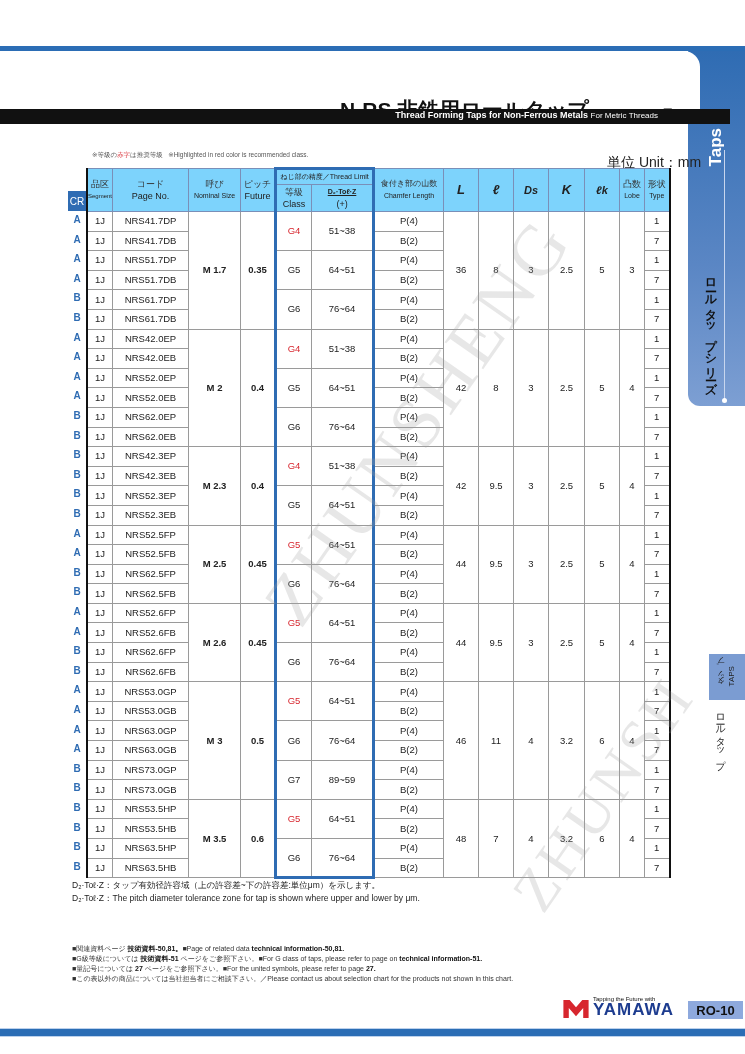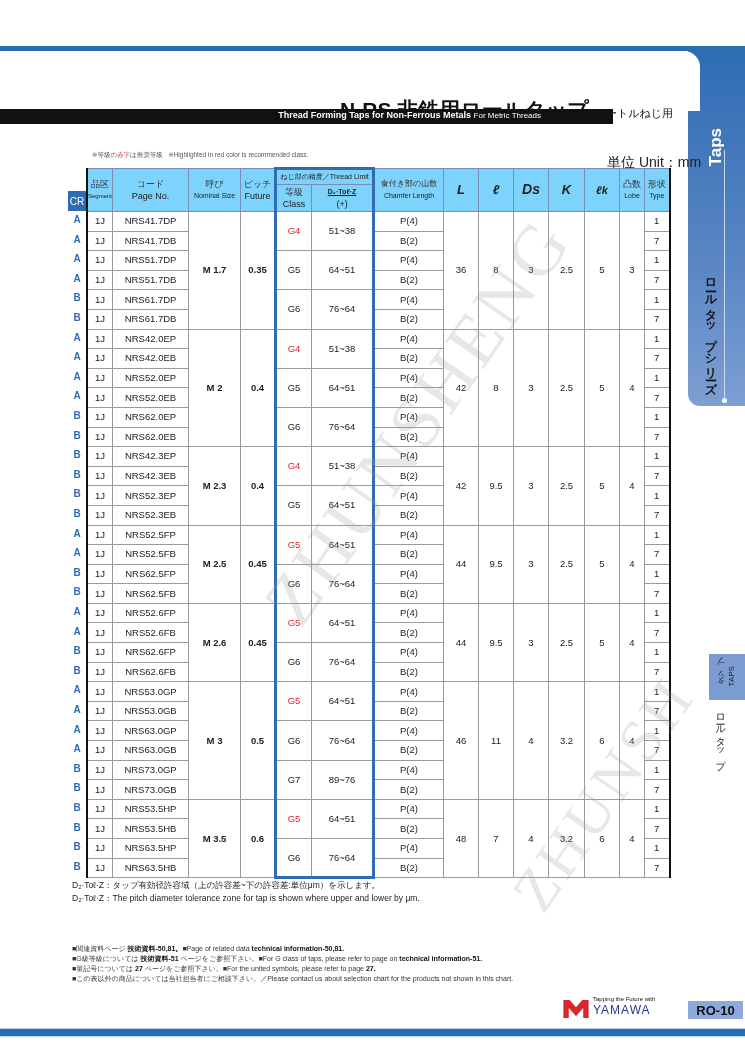--- a/index.html
+++ b/index.html
@@ -18,21 +18,21 @@
   .white-card-corner {
     position: absolute; left: 0; top: 51px; width: 700px; height: 60px;
     background: #fff; border-top-right-radius: 16px;
   }
   .title-line {
     position: absolute; right: 72px; top: 80px;
     font-size: 21px; font-weight: bold; color: #111; white-space: nowrap; margin-top: 16px;
   }
   .title-line .sub { font-size: 11px; font-weight: normal; margin-left: 6px; }
   .black-bar {
-    position: absolute; left: 0; top: 109px; width: 613px; height: 15px; background: #111;
+    position: absolute; left: 0; top: 109px; width: 730px; height: 15px; background: #111;
   }
   .black-bar .en {
     position: absolute; right: 72px; top: 1px; color: #fff; font-size: 9px; font-weight: bold; white-space: nowrap;
   }
   .black-bar .en .small { font-weight: normal; font-size: 8px; }
   .side-taps {
     position: absolute; left: 706px; top: 128px; color: #fff; font-weight: bold; font-size: 17px;
     writing-mode: vertical-rl; transform: rotate(180deg);
   }
   .side-line { position: absolute; left: 724px; top: 150px; width: 1px; height: 250px; background: #c8d6ee; }
@@ -89,21 +89,21 @@
   .right-border { border-right: 2px solid #111 !important; }
   .bottom-border td { border-bottom: 2px solid #111; }
 
   .footnote { position: absolute; left: 72px; font-size: 8.5px; color: #222; white-space: nowrap; }
   .notes { position: absolute; left: 72px; top: 944px; font-size: 7px; color: #333; line-height: 10px; white-space: nowrap; }
   .notes b { color: #111; }
   .logo { position: absolute; left: 562px; top: 996px; display: flex; align-items: flex-end; }
   .logo-mark { width: 28px; height: 18px; position: relative; margin-right: 3px; }
   .logo-text { display: flex; flex-direction: column; }
   .logo-tag { font-size: 6px; color: #111; }
-  .logo-name { font-size: 12px; font-weight: normal; color: #1d3c8f; letter-spacing: 1px; line-height: 16px; }
+  .logo-name { font-size: 17px; font-weight: bold; color: #1d3c8f; letter-spacing: 1px; line-height: 16px; }
   .page-no {
     position: absolute; left: 688px; top: 1001px; width: 55px; height: 18px; background: #8ea9dd;
     font-size: 13px; font-weight: bold; color: #111; display: flex; align-items: center; justify-content: center;
   }
   .bottom-bar { position: absolute; left: 0; top: 1028px; width: 745px; height: 7px; background: #2b6db5; border-top: 1px solid #bcd1ec; border-bottom: 1px solid #bcd1ec; }
   .watermark {
     position: absolute; font-family: "Liberation Serif", serif; font-size: 72px; color: rgba(160,160,160,0.25);
     transform: rotate(-55deg); white-space: nowrap; pointer-events: none; letter-spacing: 4px;
   }
 </style>
@@ -176,21 +176,21 @@
         <span class="hdr-jp">ピッチ</span>
         <span class="hdr-en">Future</span>
       </th>
       <th colspan="2" class="blue-frame-l blue-frame-r blue-frame-t" style="font-size:7px; height:14px">ねじ部の精度／Thread Limit</th>
       <th rowspan="2">
         <span class="hdr-jp" style="font-size:8px">食付き部の山数</span>
         <span class="hdr-small" style="font-size:7px">Chamfer Length</span>
       </th>
       <th rowspan="2"><span class="hdr-italic">L</span></th>
       <th rowspan="2"><span class="hdr-italic">ℓ</span></th>
-      <th rowspan="2"><span class="hdr-italic" style="font-size:14px">Ds</span></th>
+      <th rowspan="2"><span class="hdr-italic" style="font-size:11px">Ds</span></th>
       <th rowspan="2"><span class="hdr-italic">K</span></th>
       <th rowspan="2"><span class="hdr-italic" style="font-size:11px">ℓk</span></th>
       <th rowspan="2">
         <span class="hdr-jp">凸数</span>
         <span class="hdr-small" style="font-size:7px">Lobe</span>
       </th>
       <th rowspan="2" class="right-border">
         <span class="hdr-jp">形状</span>
         <span class="hdr-small" style="font-size:7px">Type</span>
       </th>
@@ -448,21 +448,21 @@
       <tr>
         <td class="seg-col">1J</td>
         <td>NRS63.0GB</td>
         <td>B(2)</td>
         <td class="right-border">7</td>
       </tr>
       <tr>
         <td class="seg-col">1J</td>
         <td>NRS73.0GP</td>
         <td rowspan="2" class="blue-frame-l">G7</td>
-        <td rowspan="2" class="blue-frame-r">89~76</td>
+        <td rowspan="2" class="blue-frame-r">89~59</td>
         <td>P(4)</td>
         <td class="right-border">1</td>
       </tr>
       <tr>
         <td class="seg-col">1J</td>
         <td>NRS73.0GB</td>
         <td>B(2)</td>
         <td class="right-border">7</td>
       </tr>
       <tr>

